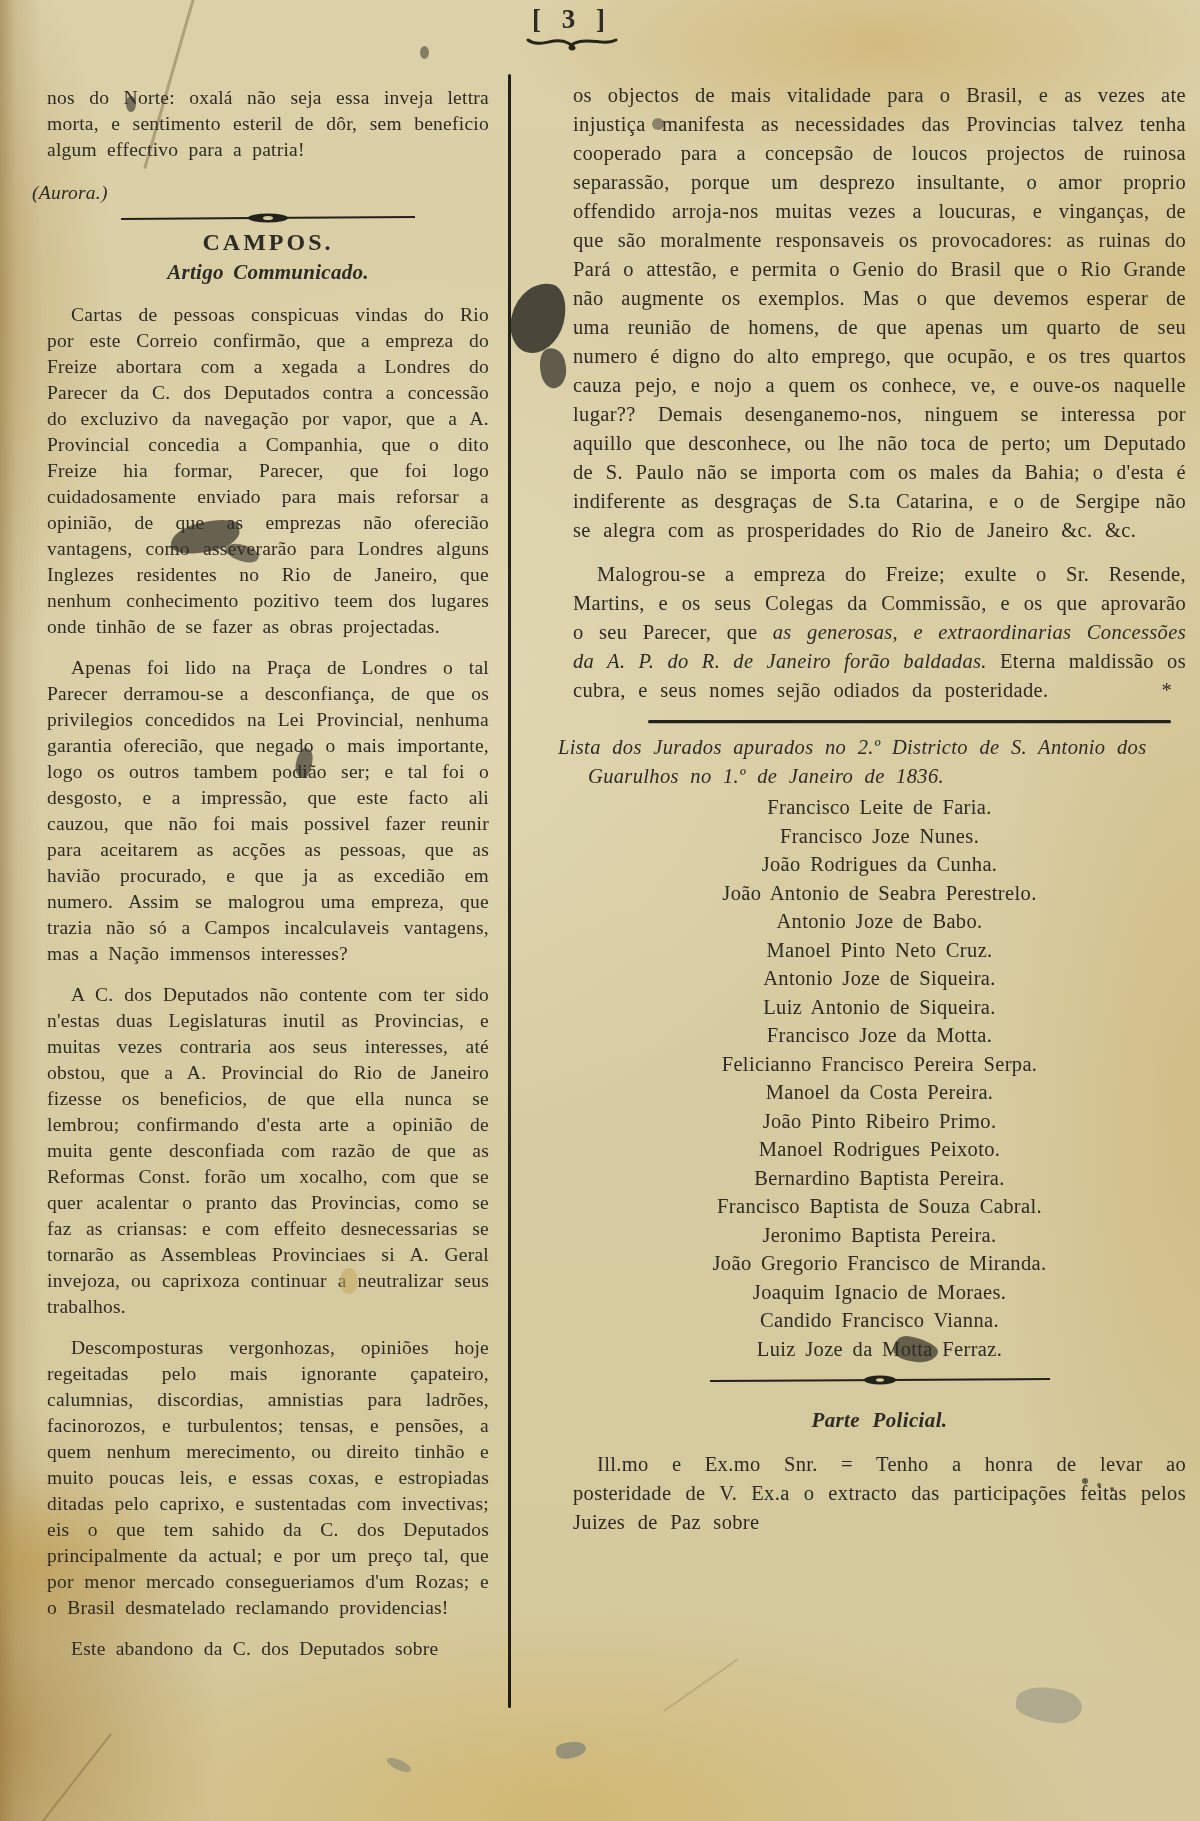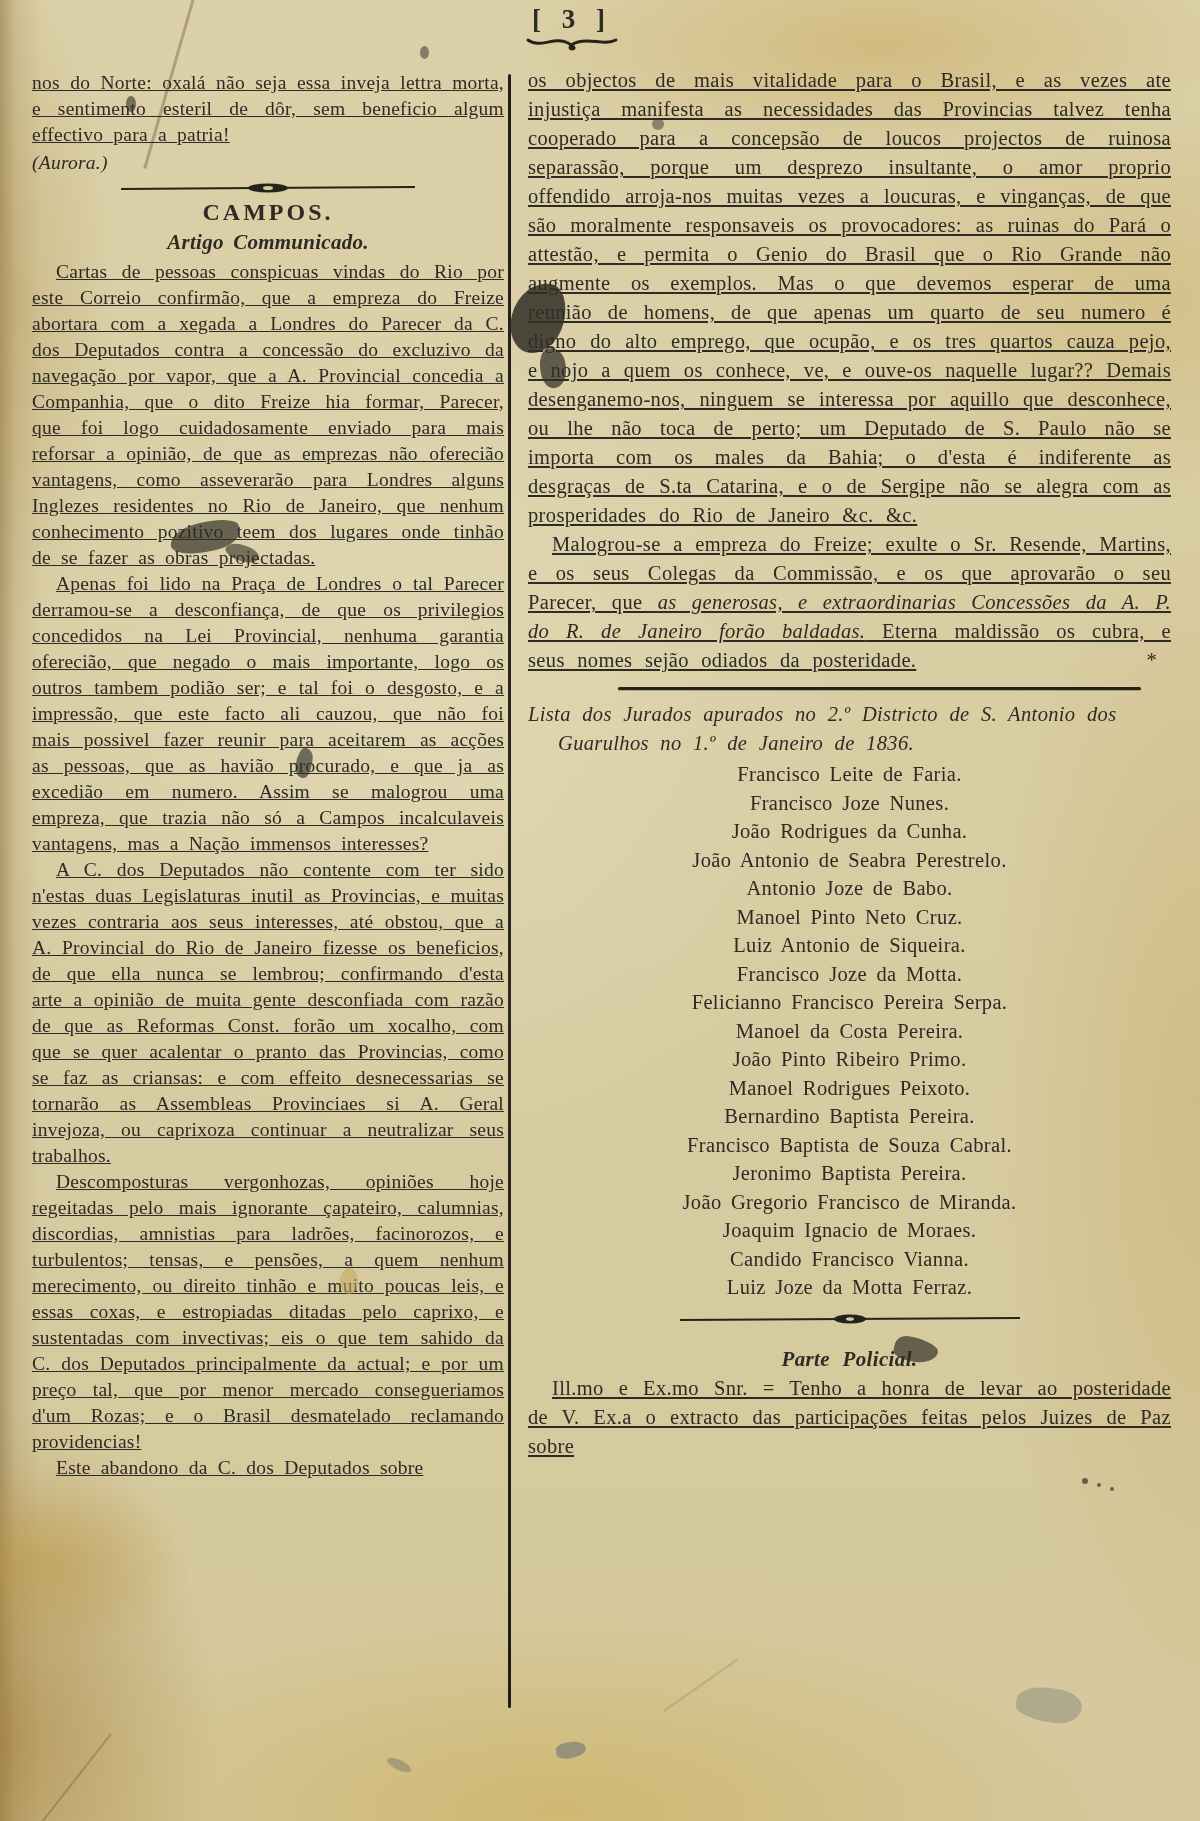--- a/index.html
+++ b/index.html
@@ -32,23 +32,23 @@
   .pageno{position:absolute;left:497px;top:4px;width:150px;text-align:center;}
   .pageno .num{font-size:27px;font-weight:bold;letter-spacing:7px;}
   .pageno svg{display:block;margin:-2px auto 0 auto;}
   
   .divider{position:absolute;left:508px;top:74px;width:3px;height:1634px;
     background:linear-gradient(#201f19,#2b2920 60%,#1d1c16);border-radius:2px;}
   
   .col{position:absolute;text-align:justify;}
   .col-left{left:32px;top:70px;width:472px;font-size:19.5px;line-height:26px;
     word-spacing:5px;letter-spacing:.25px;}
-  .col-right{left:528px;top:66px;width:643px;font-size:20.5px;line-height:29px;
+  .col-right{left:558px;top:66px;width:643px;font-size:20.5px;line-height:29px;
     word-spacing:7px;letter-spacing:.35px;}
-  p.para{margin:0;text-indent:24px;text-decoration:underline;}
+  p.para{margin:15px;text-indent:24px;}
   p.noindent{text-indent:0;}
   .attribution{font-style:italic;padding-right:30px;line-height:30px;}
   .sect-title{text-align:center;font-size:24px;letter-spacing:3px;line-height:30px;margin:2px 0 0 0;word-spacing:2px;}
   .sub-title{text-align:center;font-style:italic;font-size:21px;line-height:30px;margin:0 0 2px 0;word-spacing:4px;}
   .ornament{display:block;margin:3px auto 0 auto;}
   .rule-plain{height:3px;background:#23221b;border-radius:2px;margin:12px 30px 10px 90px;
     box-shadow:0 1px 0 rgba(35,34,27,.25);}
   .rule-orn{margin:10px auto 6px auto;display:block;}
   .jury-heading{font-style:italic;margin:4px 0 2px 0;padding-left:30px;text-indent:-30px;
     text-align:left;line-height:29px;word-spacing:6px;}
@@ -98,20 +98,21 @@
 
   <div class="rule-plain"></div>
 
   <p class="jury-heading">Lista dos Jurados apurados no 2.º Districto de S. Antonio dos Guarulhos no 1.º de Janeiro de 1836.</p>
   <div class="jury-name">Francisco Leite de Faria.</div>
   <div class="jury-name">Francisco Joze Nunes.</div>
   <div class="jury-name">João Rodrigues da Cunha.</div>
   <div class="jury-name">João Antonio de Seabra Perestrelo.</div>
   <div class="jury-name">Antonio Joze de Babo.</div>
   <div class="jury-name">Manoel Pinto Neto Cruz.</div>
+  <div class="jury-name">Antonio Joze de Siqueira.</div>
   <div class="jury-name">Luiz Antonio de Siqueira.</div>
   <div class="jury-name">Francisco Joze da Motta.</div>
   <div class="jury-name">Felicianno Francisco Pereira Serpa.</div>
   <div class="jury-name">Manoel da Costa Pereira.</div>
   <div class="jury-name">João Pinto Ribeiro Primo.</div>
   <div class="jury-name">Manoel Rodrigues Peixoto.</div>
   <div class="jury-name">Bernardino Baptista Pereira.</div>
   <div class="jury-name">Francisco Baptista de Souza Cabral.</div>
   <div class="jury-name">Jeronimo Baptista Pereira.</div>
   <div class="jury-name">João Gregorio Francisco de Miranda.</div>

